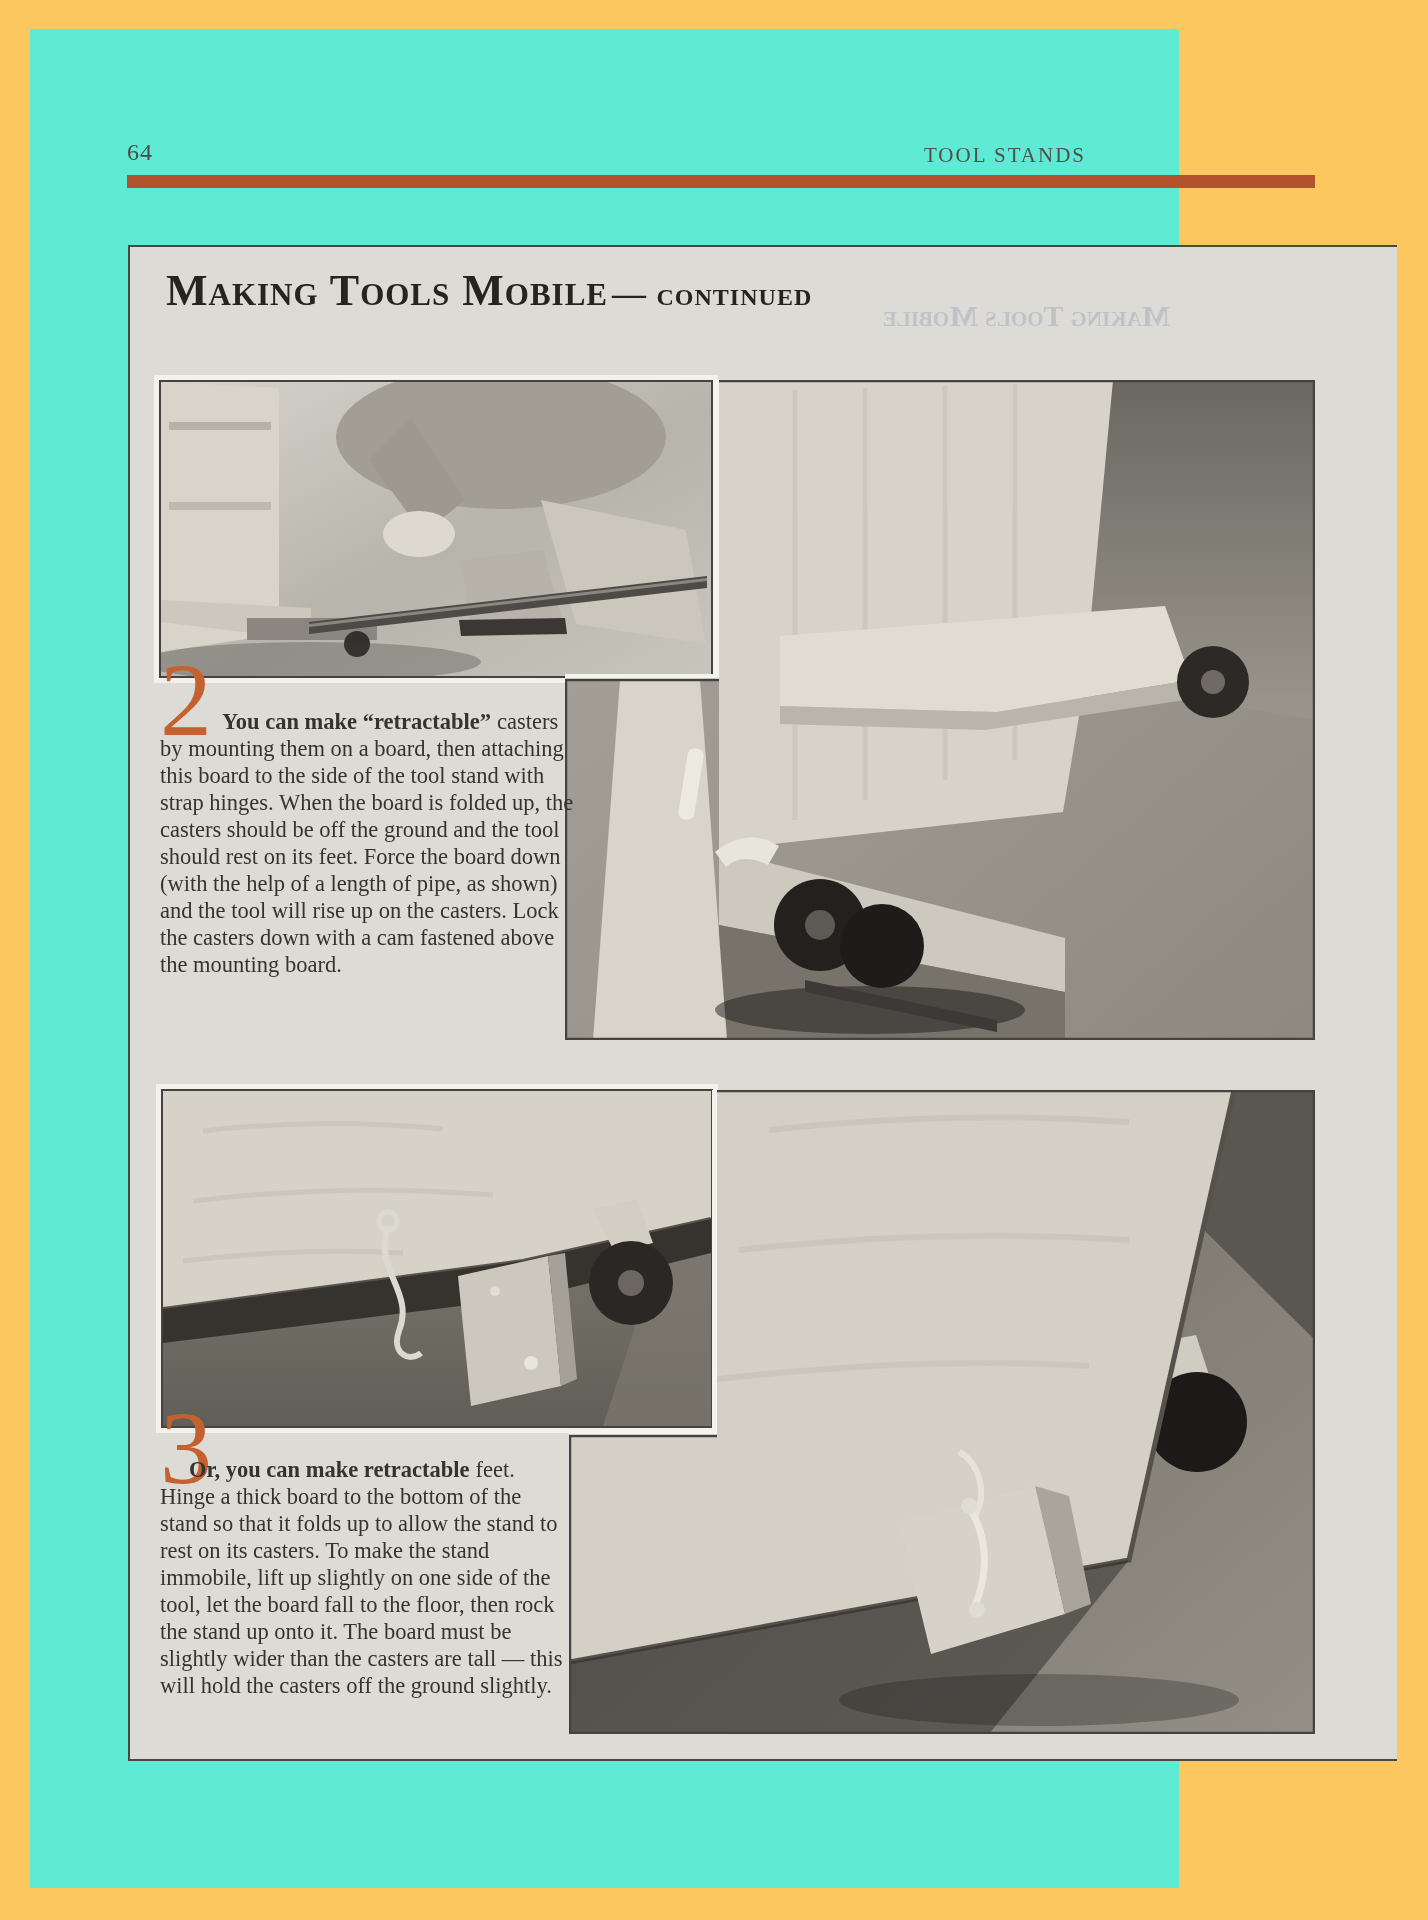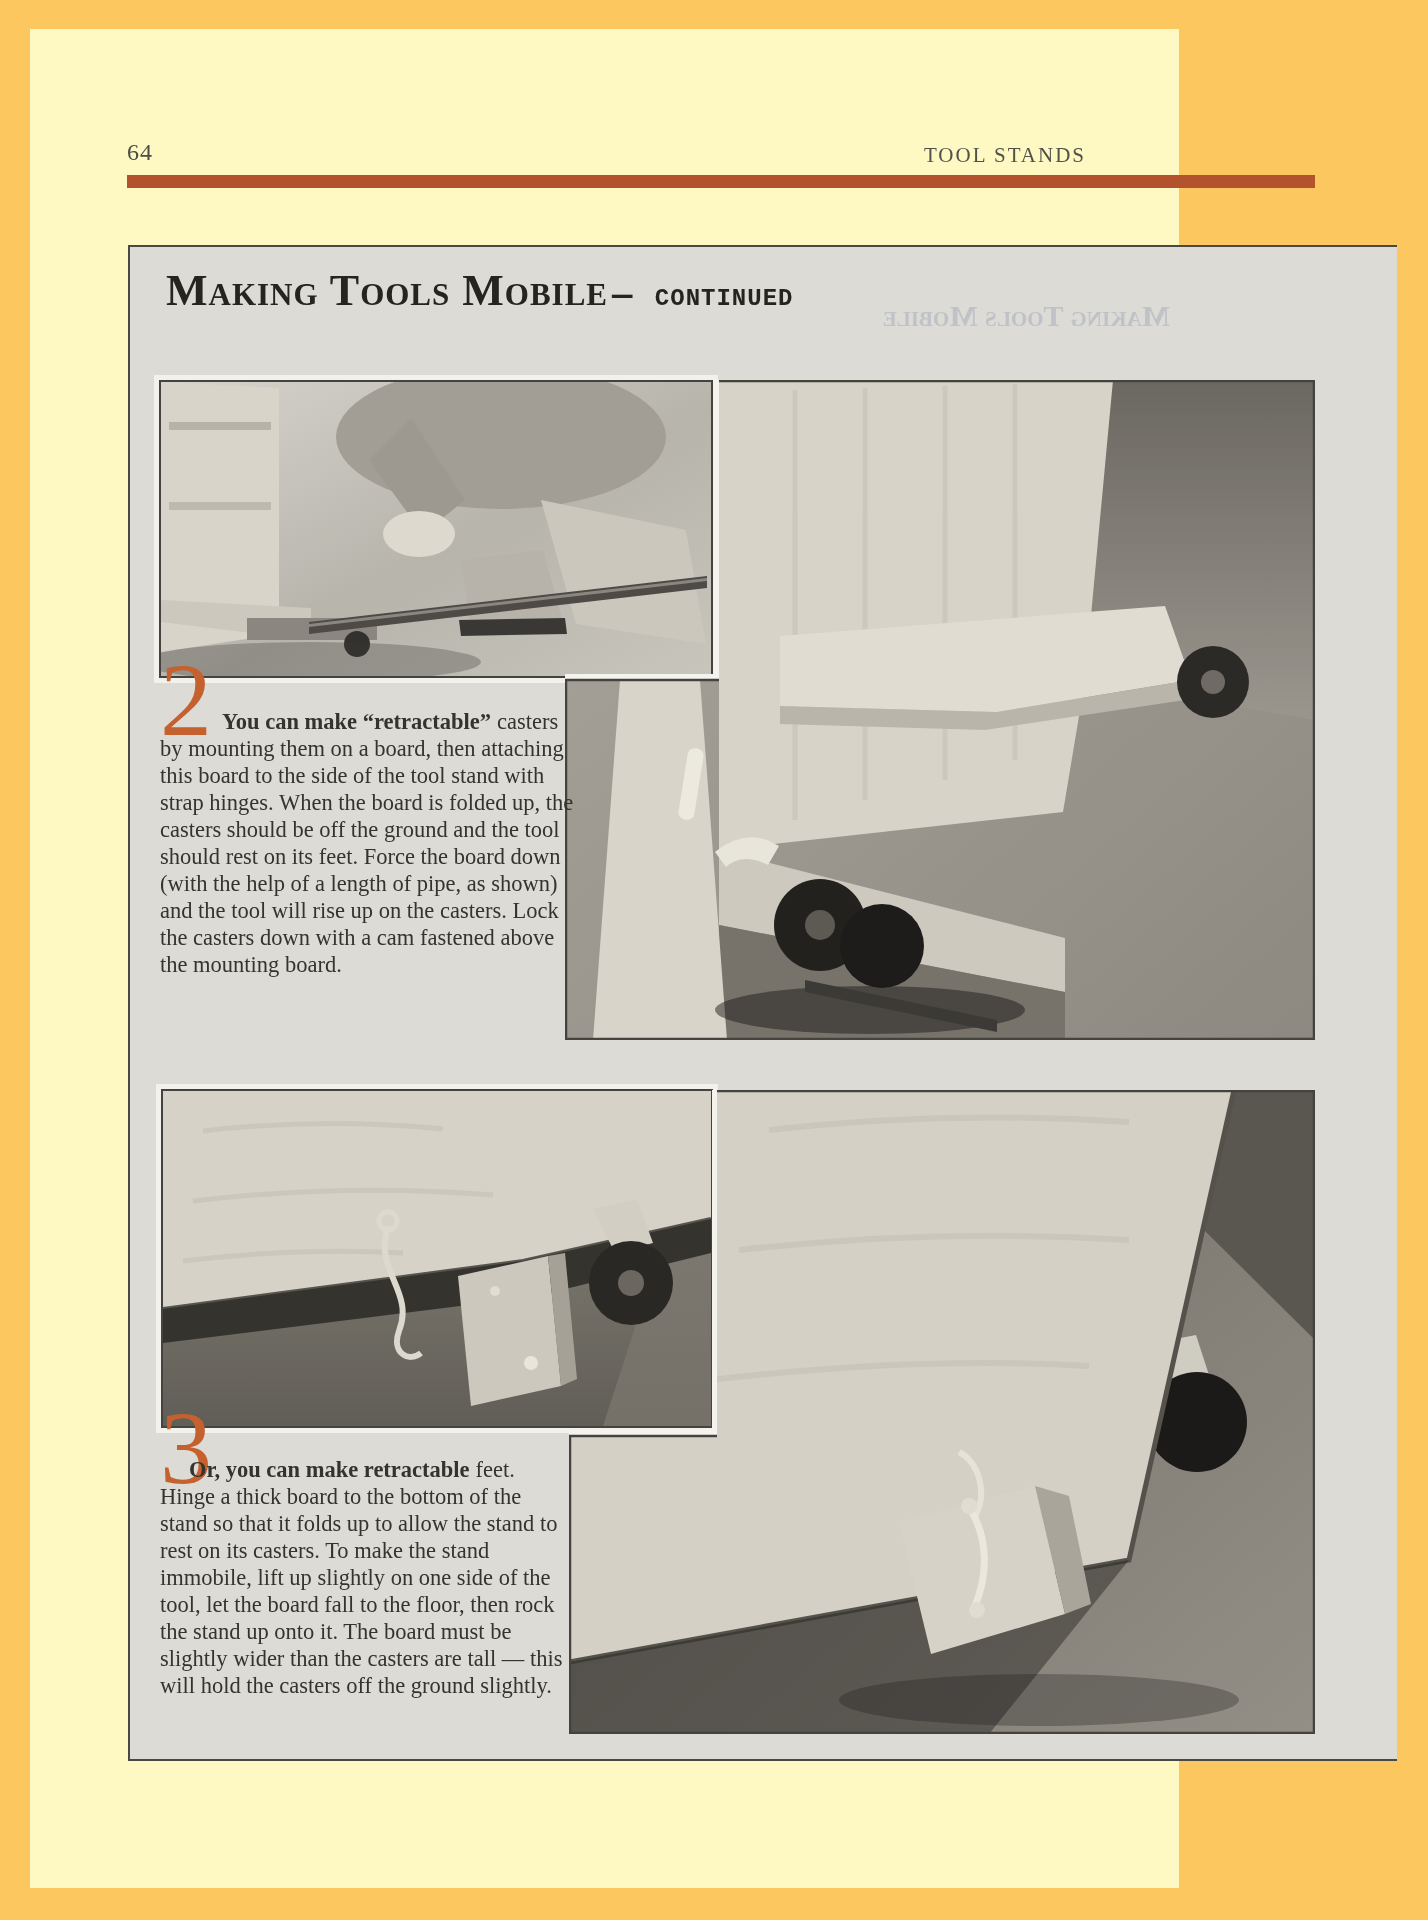--- a/index.html
+++ b/index.html
@@ -3,21 +3,21 @@
 <meta charset="utf-8">
 <style>
   html,body{margin:0;padding:0;}
   body{
     width:1428px;height:1920px;position:relative;overflow:hidden;
     background:#fcc75e;
     font-family:"Liberation Serif", serif;
   }
   .page{
     position:absolute;left:30px;top:29px;width:1149px;height:1859px;
-    background:#fef9c3;
+    background:#5eead4;
   }
   .pagenum{
     position:absolute;left:97px;top:110px;
     font-size:24px;color:#4e4c47;letter-spacing:1px;
   }
   .runhead{
     position:absolute;right:93px;top:114px;
     font-size:21px;color:#52504b;letter-spacing:2px;
   }
   .rule{
@@ -32,21 +32,20 @@
   .panel-title{
     position:absolute;left:36px;top:22px;white-space:nowrap;
     color:#26241f;font-weight:bold;
   }
   .panel-title .big{
     font-size:44px;font-variant:small-caps;letter-spacing:1px;line-height:1;
   }
   .panel-title .cont{
     font-size:34px;font-variant:small-caps;text-transform:lowercase;
     letter-spacing:1px;
-    font-family:Liberation Mono, monospace;
   }
   .ghost{
     position:absolute;left:740px;top:52px;width:300px;
     font-size:30px;font-weight:bold;font-variant:small-caps;
     color:rgba(125,138,165,.30);
     transform:scaleX(-1);
   }
   .photo{
     position:absolute;
     border:2px solid #45433e;

